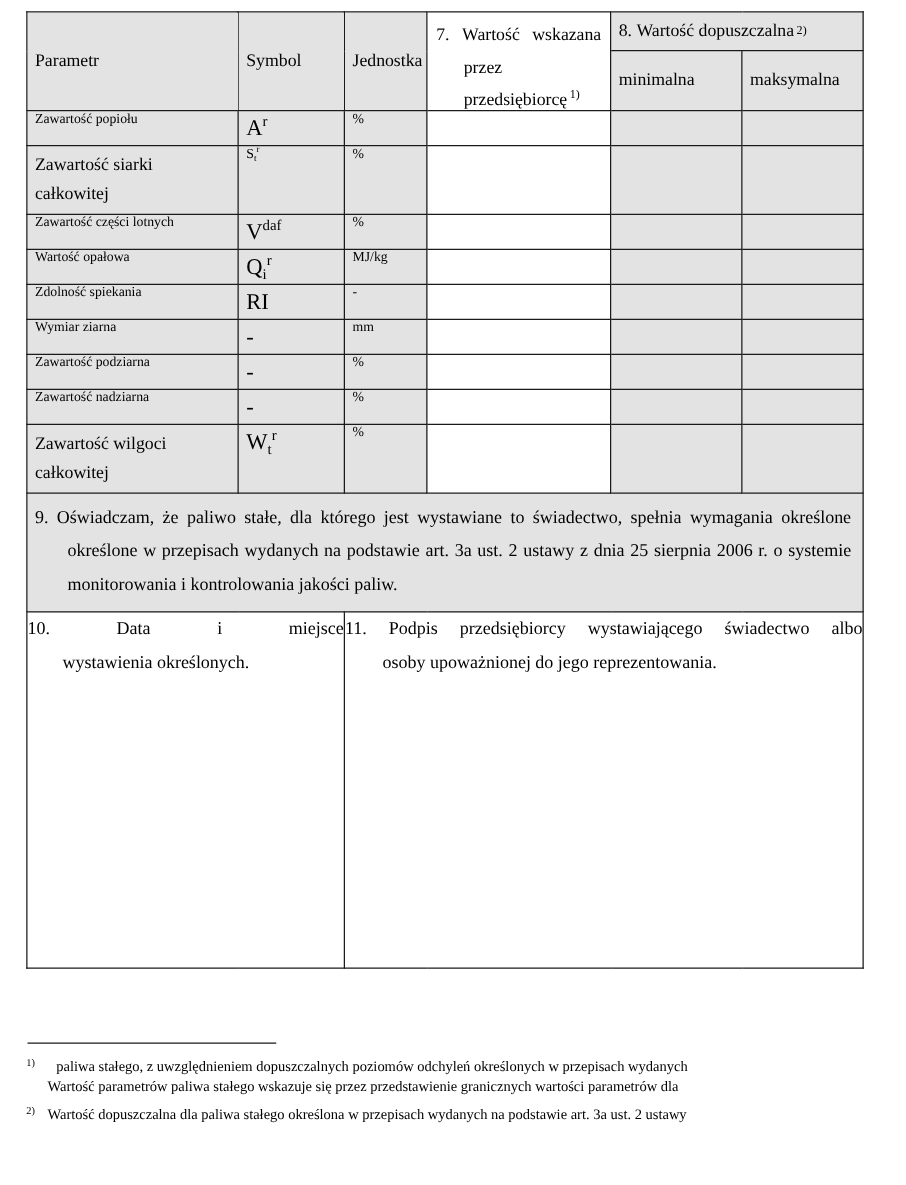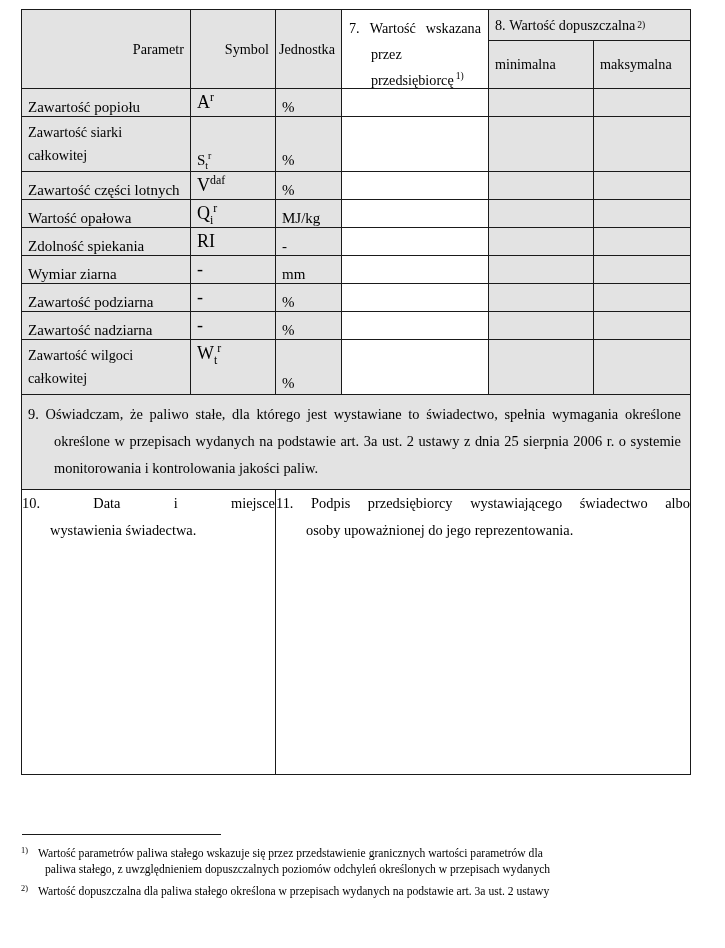--- a/index.html
+++ b/index.html
@@ -49,21 +49,20 @@
   .hd {
     height: 78px;
     position: relative;
   }
   .hd-inner {
     height: 78px;
     display: flex;
     align-items: center;
     padding: 0 6px;
     font-size: 14.2px;
-    justify-content: flex-end;
   }
   .hd-top {
     height: 30px;
     display: flex;
     align-items: center;
     padding: 0 6px;
     font-size: 14.2px;
   }
   .hd-sub {
     height: 47px;
@@ -97,23 +96,23 @@
   .r1 { height: 27px; }
   .r2 { height: 52px; }
 
   .cell-2line {
     line-height: 1.62;
     padding: 4px 6px 4px 6px;
     font-size: 14.2px;
   }
   .vcenter {
     display: flex;
-    align-items: flex-end;
+    align-items: flex-start;
     padding: 0 6px;
-    font-size: 15px;
+    font-size: 11px;
     height: 100%;
     box-sizing: border-box;
   }
   .sym-top {
     padding: 3px 6px 0 6px;
     font-size: 18px;
   }
 
   
   .decl {
@@ -567,21 +566,21 @@
     </tr>
 
     <tr>
       <td class="white sigcell" colspan="2">
         <div class="just-line">
           <span>10.</span>
           <span>Data</span>
           <span>i</span>
           <span>miejsce</span>
         </div>
-        <div class="ln ln2">wystawienia świadectwa.</div>
+        <div class="ln ln2">wystawienia określonych.</div>
       </td>
       <td class="white sigcell sigcell11" colspan="4">
         <div class="just-line">
           <span>11.</span>
           <span>Podpis</span>
           <span>przedsiębiorcy</span>
           <span>wystawiającego</span>
           <span>świadectwo</span>
           <span>albo</span>
         </div>
@@ -589,22 +588,22 @@
       </td>
     </tr>
   </tbody>
     </table>
 
   <div class="fn-rule"></div>
 
   <div class="footnotes">
     <div class="fn fn1">
       <span class="marker">1)</span>
+      <span class="fnline cont">paliwa stałego, z uwzględnieniem dopuszczalnych poziomów odchyleń określonych w przepisach wydanych</span>
       <span class="fnline">Wartość parametrów paliwa stałego wskazuje się przez przedstawienie granicznych wartości parametrów dla</span>
-      <span class="fnline cont">paliwa stałego, z uwzględnieniem dopuszczalnych poziomów odchyleń określonych w przepisach wydanych</span>
     </div>
     <div class="fn fn2">
       <span class="marker">2)</span>
       <span class="fnline">Wartość dopuszczalna dla paliwa stałego określona w przepisach wydanych na podstawie art. 3a ust. 2 ustawy</span>
     </div>
   </div>
 
 </div>
 
 </body></html>

